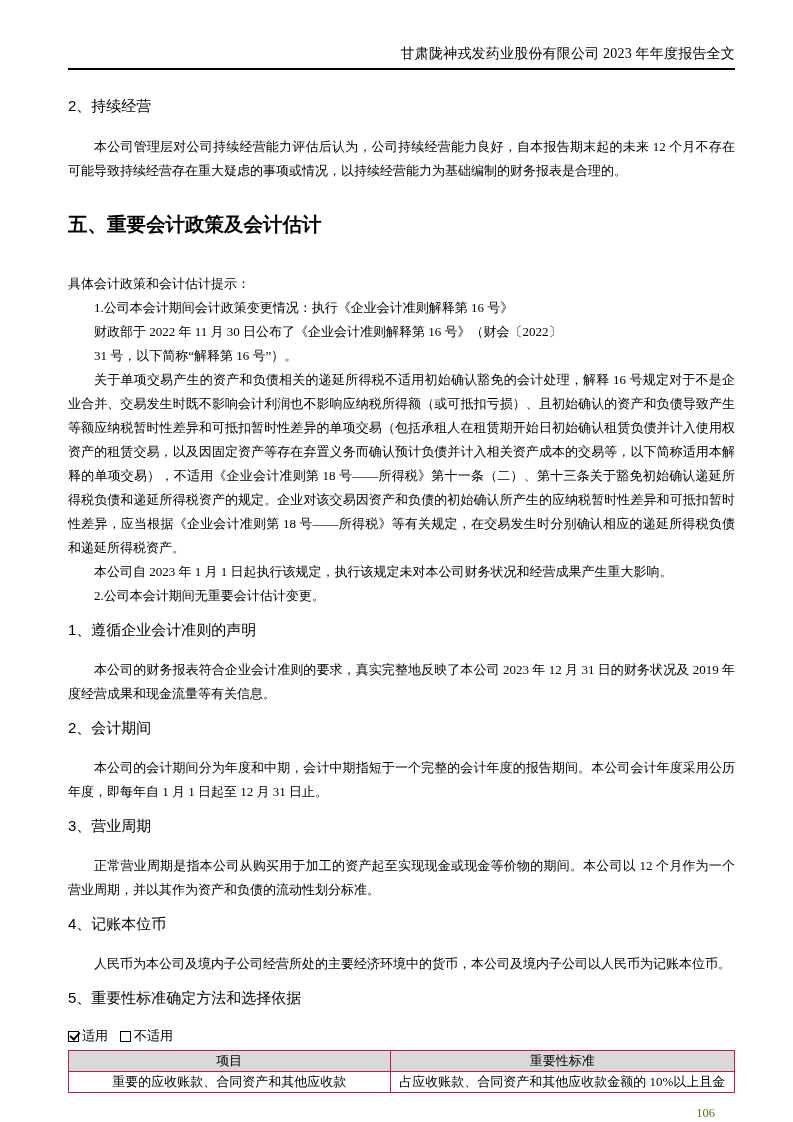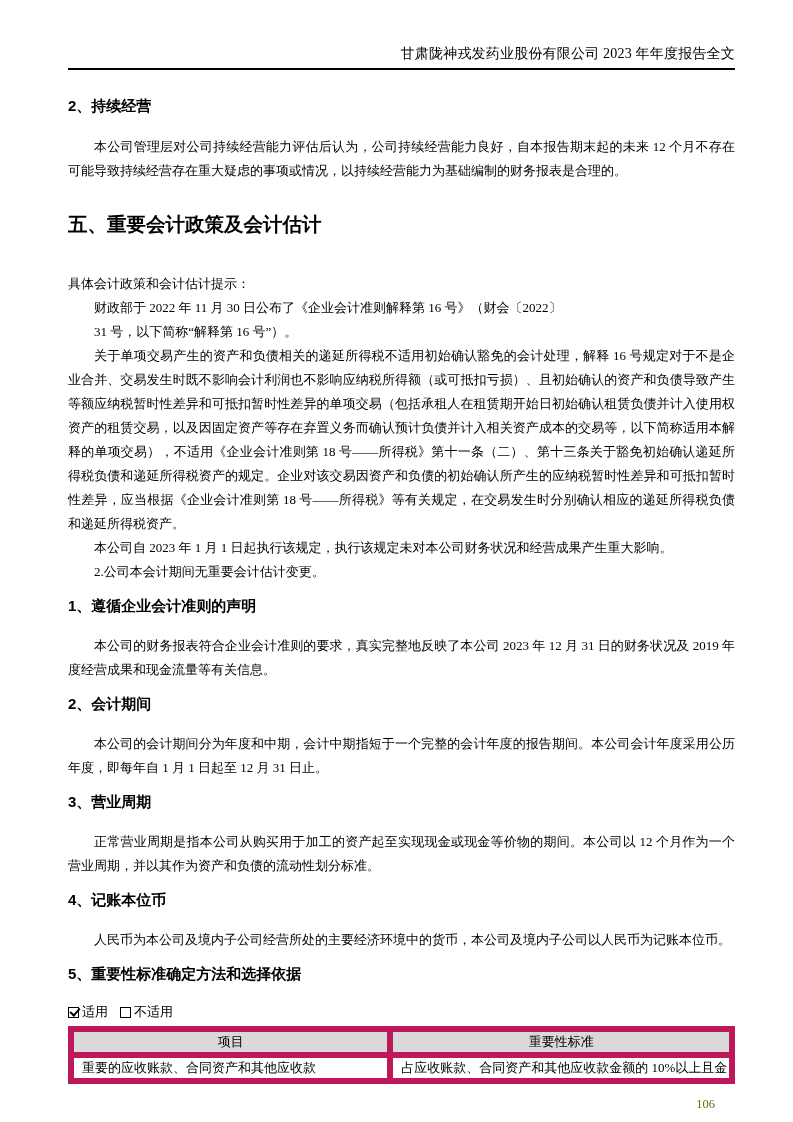--- a/index.html
+++ b/index.html
@@ -27,21 +27,21 @@
   }
   .header-rule {
     border: none;
     border-top: 2px solid #000000;
     height: 0;
     margin-bottom: 0;
   }
   
   .h-sub {
     font-family: "Liberation Sans", "DejaVu Sans", sans-serif;
-    font-weight: bold;
+    font-weight: normal;
     font-size: 15px;
     line-height: 19px;
   }
   .h-top { margin-top: 26px; margin-bottom: 20px; }
   .h-big {
     font-family: "Liberation Sans", "DejaVu Sans", sans-serif;
     font-weight: bold;
     font-size: 19.5px;
     line-height: 26px;
     margin-top: 28px;
@@ -87,29 +87,29 @@
   }
   .apply-label { margin-right: 12px; }
   
   table.materiality {
     width: 100%;
     border-collapse: collapse;
     font-size: 13px;
     table-layout: fixed;
   }
   table.materiality th, table.materiality td {
-    border: 6px solid #be185d;
+    border: 1px solid #be185d;
     line-height: 16px;
     padding: 2px 8px;
     font-weight: normal;
     overflow: hidden;
     white-space: nowrap;
   }
   table.materiality th { text-align: center; }
-  table.materiality td { text-align: left; }
+  table.materiality td { text-align: center; }
   .col-item { width: 48.3%; }
   
   .page-footer {
     margin-top: 13px;
     text-align: right;
     font-size: 12.5px;
     color: #4d7c0f;
     padding-right: 20px;
   }
 </style>
@@ -121,20 +121,21 @@
   <div class="doc-header">
     <span>甘肃陇神戎发药业股份有限公司 2023 年年度报告全文</span>
   </div>
   <hr class="header-rule" style="border-top-color: rgb(0, 0, 0);">
 
   <div class="h-sub h-top">2、持续经营</div>
   <p class="para">本公司管理层对公司持续经营能力评估后认为，公司持续经营能力良好，自本报告期末起的未来 12 个月不存在可能导致持续经营存在重大疑虑的事项或情况，以持续经营能力为基础编制的财务报表是合理的。</p>
 
   <div class="h-big">五、重要会计政策及会计估计</div>
   <p class="para no-indent">具体会计政策和会计估计提示：</p>
+  <p class="para">1.公司本会计期间会计政策变更情况：执行《企业会计准则解释第 16 号》</p>
   <p class="para">财政部于 2022 年 11 月 30 日公布了《企业会计准则解释第 16 号》（财会〔2022〕</p>
   <p class="para">31 号，以下简称“解释第 16 号”）。</p>
   <p class="para">关于单项交易产生的资产和负债相关的递延所得税不适用初始确认豁免的会计处理，解释 16 号规定对于不是企业合并、交易发生时既不影响会计利润也不影响应纳税所得额（或可抵扣亏损）、且初始确认的资产和负债导致产生等额应纳税暂时性差异和可抵扣暂时性差异的单项交易（包括承租人在租赁期开始日初始确认租赁负债并计入使用权资产的租赁交易，以及因固定资产等存在弃置义务而确认预计负债并计入相关资产成本的交易等，以下简称适用本解释的单项交易），不适用《企业会计准则第 18 号——所得税》第十一条（二）、第十三条关于豁免初始确认递延所得税负债和递延所得税资产的规定。企业对该交易因资产和负债的初始确认所产生的应纳税暂时性差异和可抵扣暂时性差异，应当根据《企业会计准则第 18 号——所得税》等有关规定，在交易发生时分别确认相应的递延所得税负债和递延所得税资产。</p>
   <p class="para">本公司自 2023 年 1 月 1 日起执行该规定，执行该规定未对本公司财务状况和经营成果产生重大影响。</p>
   <p class="para">2.公司本会计期间无重要会计估计变更。</p>
 
   <div class="h-sub h-mid">1、遵循企业会计准则的声明</div>
   <p class="para">本公司的财务报表符合企业会计准则的要求，真实完整地反映了本公司 2023 年 12 月 31 日的财务状况及 2019 年度经营成果和现金流量等有关信息。</p>
 
   <div class="h-sub h-mid">2、会计期间</div>

